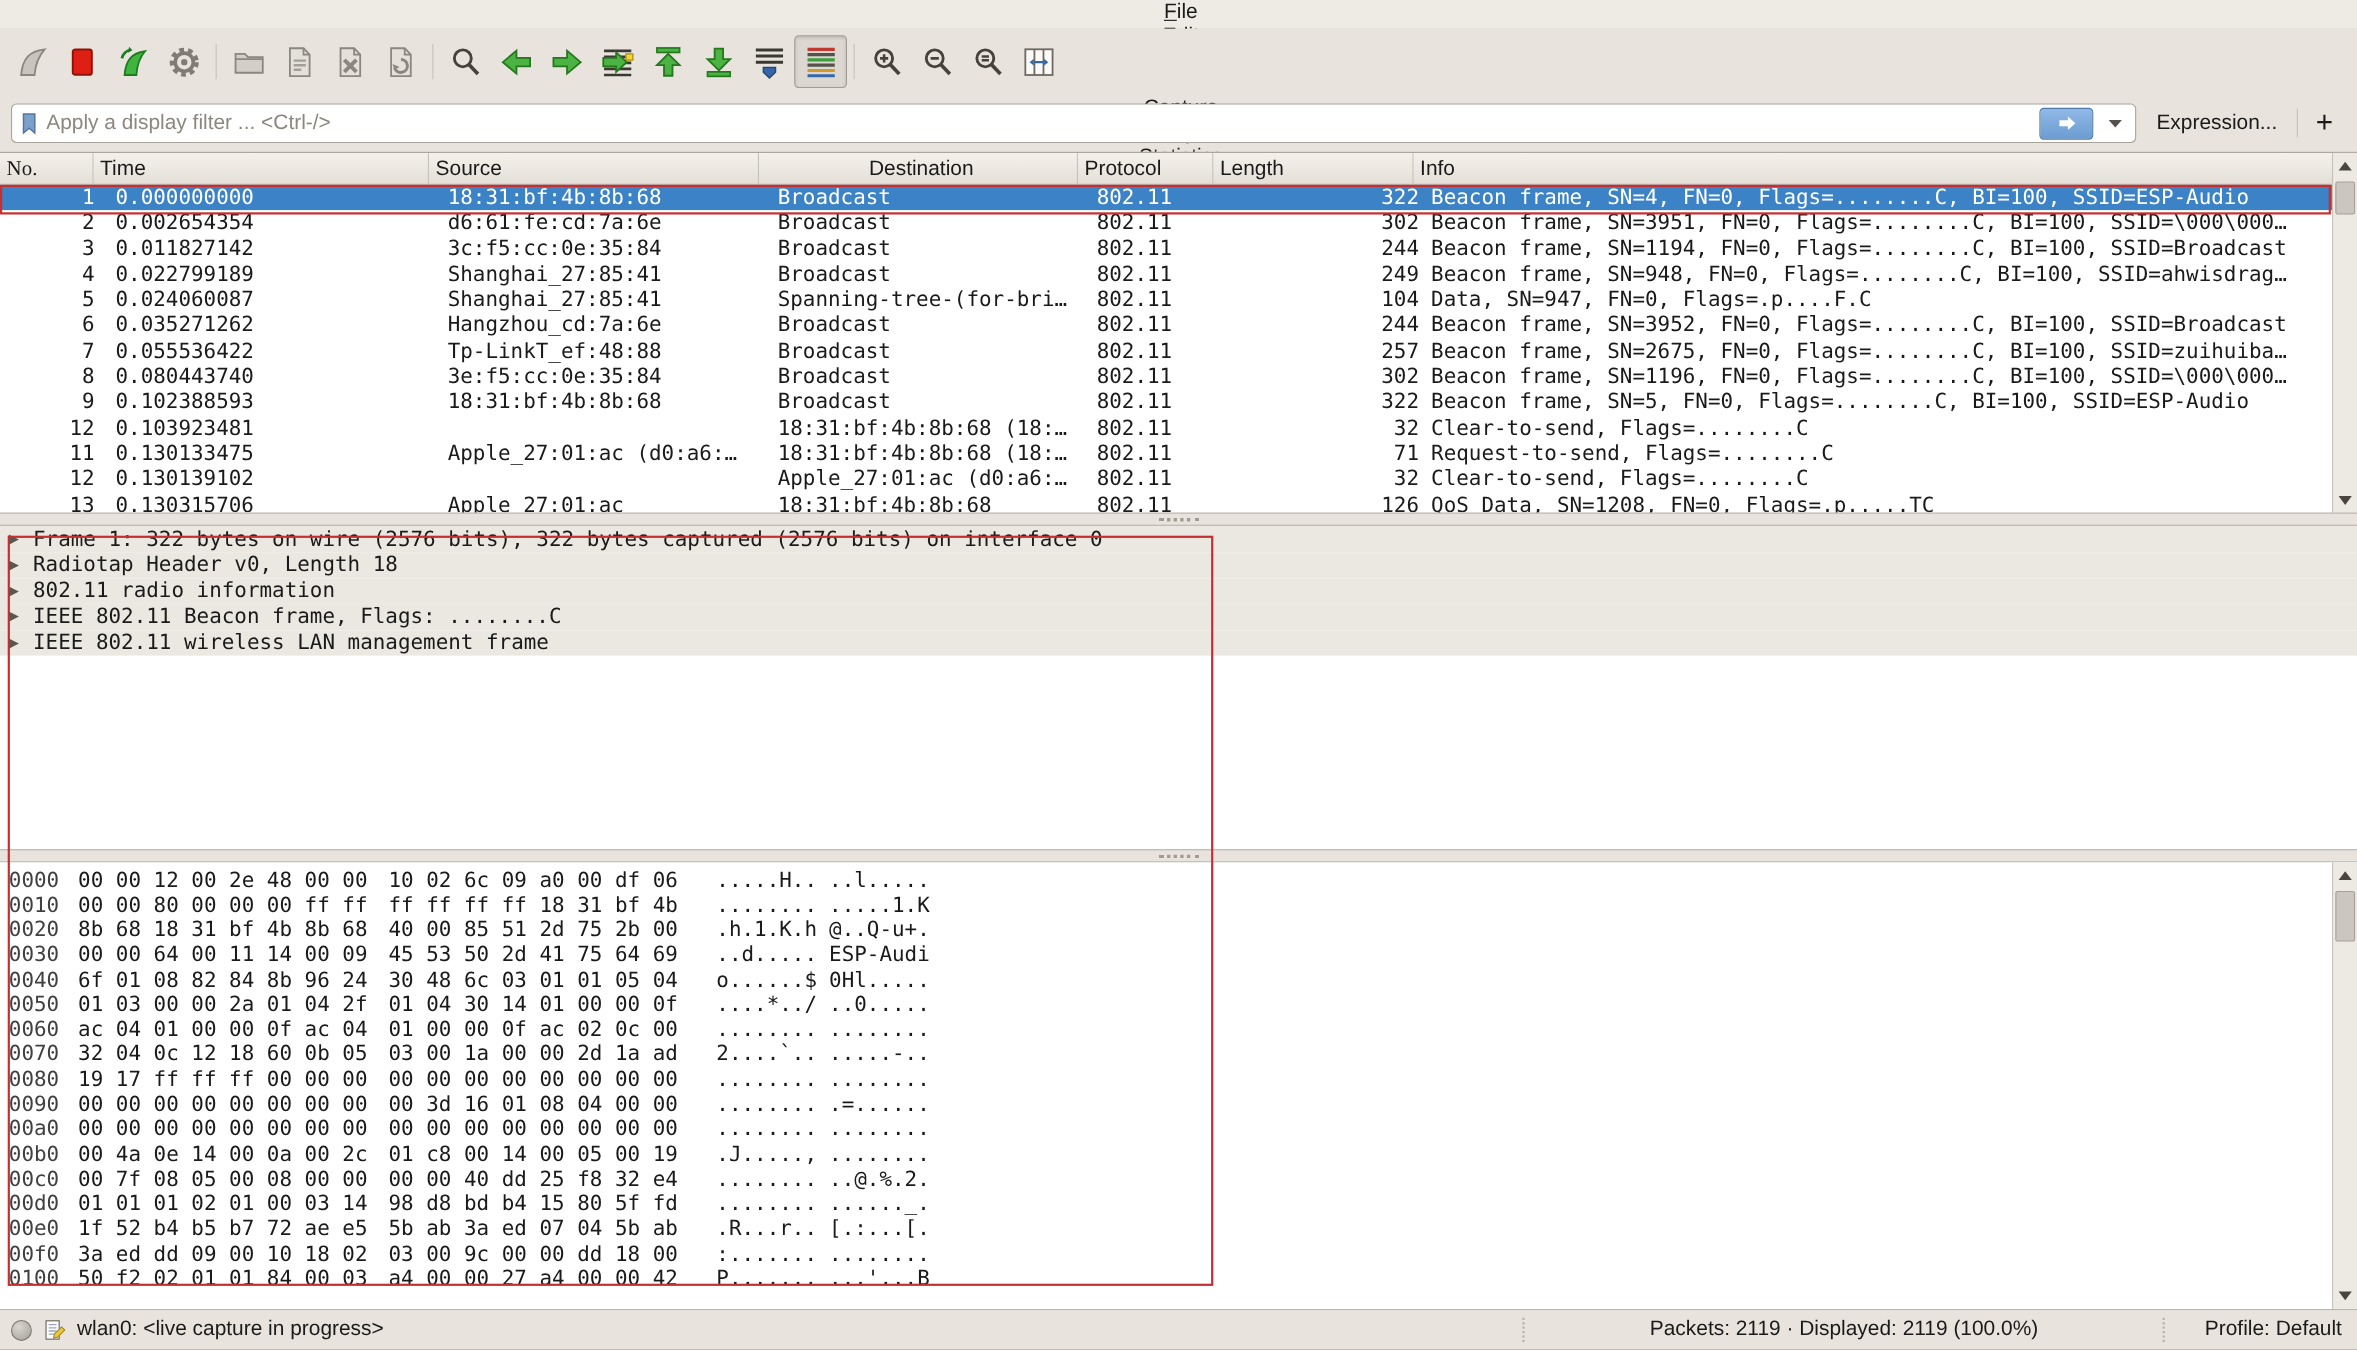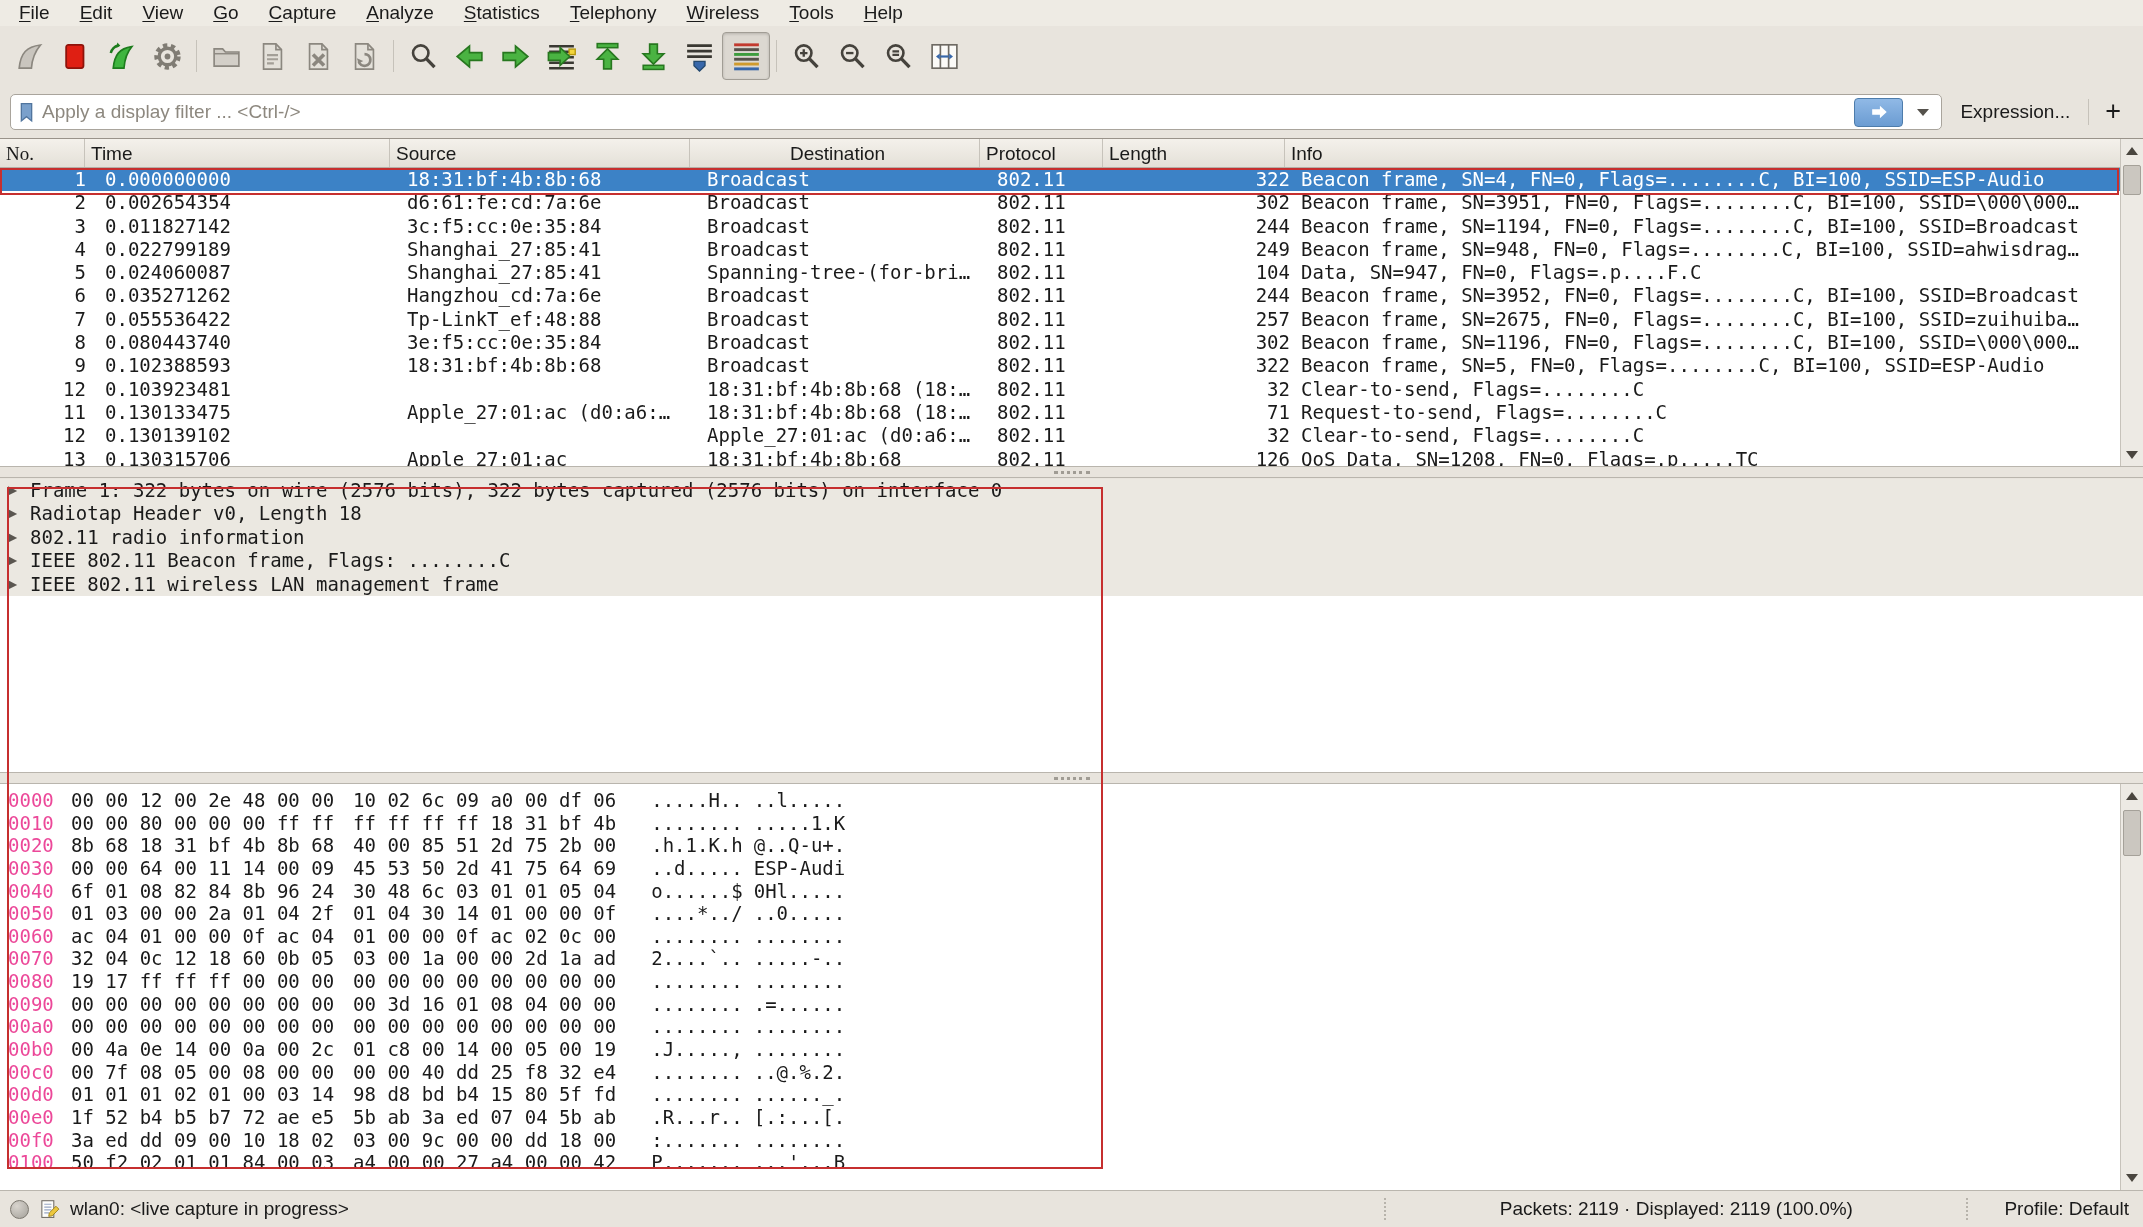--- a/index.html
+++ b/index.html
@@ -1,21 +1,21 @@
 <!DOCTYPE html>
 <html><head>
 <meta charset="utf-8">
 <style>
   html,body{margin:0;padding:0;background:#555;}
   .app{position:relative;width:2143px;height:1227px;background:#e8e4dd;overflow:hidden;
        font-family:"Liberation Sans",sans-serif;color:#1a1a1a;}
 
   
   .menubar{position:absolute;top:0;left:0;right:0;height:26px;background:#eeebe4;
-           display:flex;align-items:center;padding-left:4px;font-size:19px;border-bottom:1px solid #ddd9d1;}
+           display:flex;align-items:center;padding-left:4px;font-size:19px;border-bottom:1px solid #ddd9d1;flex-direction:column;}
   .menu-item{padding:0 15px;cursor:default;white-space:nowrap;}
   .mn{text-decoration:underline;text-underline-offset:2px;}
 
   
   .toolbar{position:absolute;top:26px;left:0;right:0;height:60px;display:flex;align-items:center;
            padding-left:6px;background:#e8e4dd;}
   .tbtn{width:46px;height:46px;display:flex;align-items:center;justify-content:center;border-radius:4px;flex:0 0 auto;}
   .tbtn svg{width:33px;height:33px;}
   .tsep{width:1px;height:32px;background:#c6c2ba;margin:0 6px;flex:0 0 auto;}
   .pressed{background:#dcd8d1;border:1px solid #a19d95;box-shadow:inset 0 1px 3px rgba(0,0,0,.18);}
@@ -78,21 +78,21 @@
   .detail-row{height:23.4px;line-height:23.4px;background:#ebe8e1;display:flex;align-items:center;white-space:pre;}
   .d-tri{width:16px;margin-left:8px;margin-right:6px;font-size:12px;color:#5a5650;flex:0 0 auto;
          font-family:"DejaVu Sans",sans-serif;}
 
   
   .hexpane{position:absolute;top:784px;left:0;right:0;height:406px;background:#fff;}
   .hex-rows{position:absolute;top:5px;left:0;right:22px;bottom:0;overflow:hidden;
             font-family:"DejaVu Sans Mono",monospace;font-size:19px;}
   .hex-row{height:22.65px;line-height:22.65px;white-space:pre;display:flex;}
   .hex-row span{flex:0 0 auto;}
-  .off{color:#ec4899;margin-left:8px;width:48px;}
+  .off{color:#404040;margin-left:8px;width:48px;}
   .hx1{margin-left:15px;}
   .hx2{margin-left:19px;}
   .as1{margin-left:35px;}
   .as2{margin-left:11px;}
 
   
   .statusbar{position:absolute;top:1190px;left:0;right:0;height:37px;background:#e8e4dd;
              border-top:1px solid #bab6ae;display:flex;align-items:center;font-size:19px;
              padding:0 10px;gap:10px;box-sizing:border-box;}
   .sdot{width:17px;height:17px;border-radius:50%;flex:0 0 auto;

